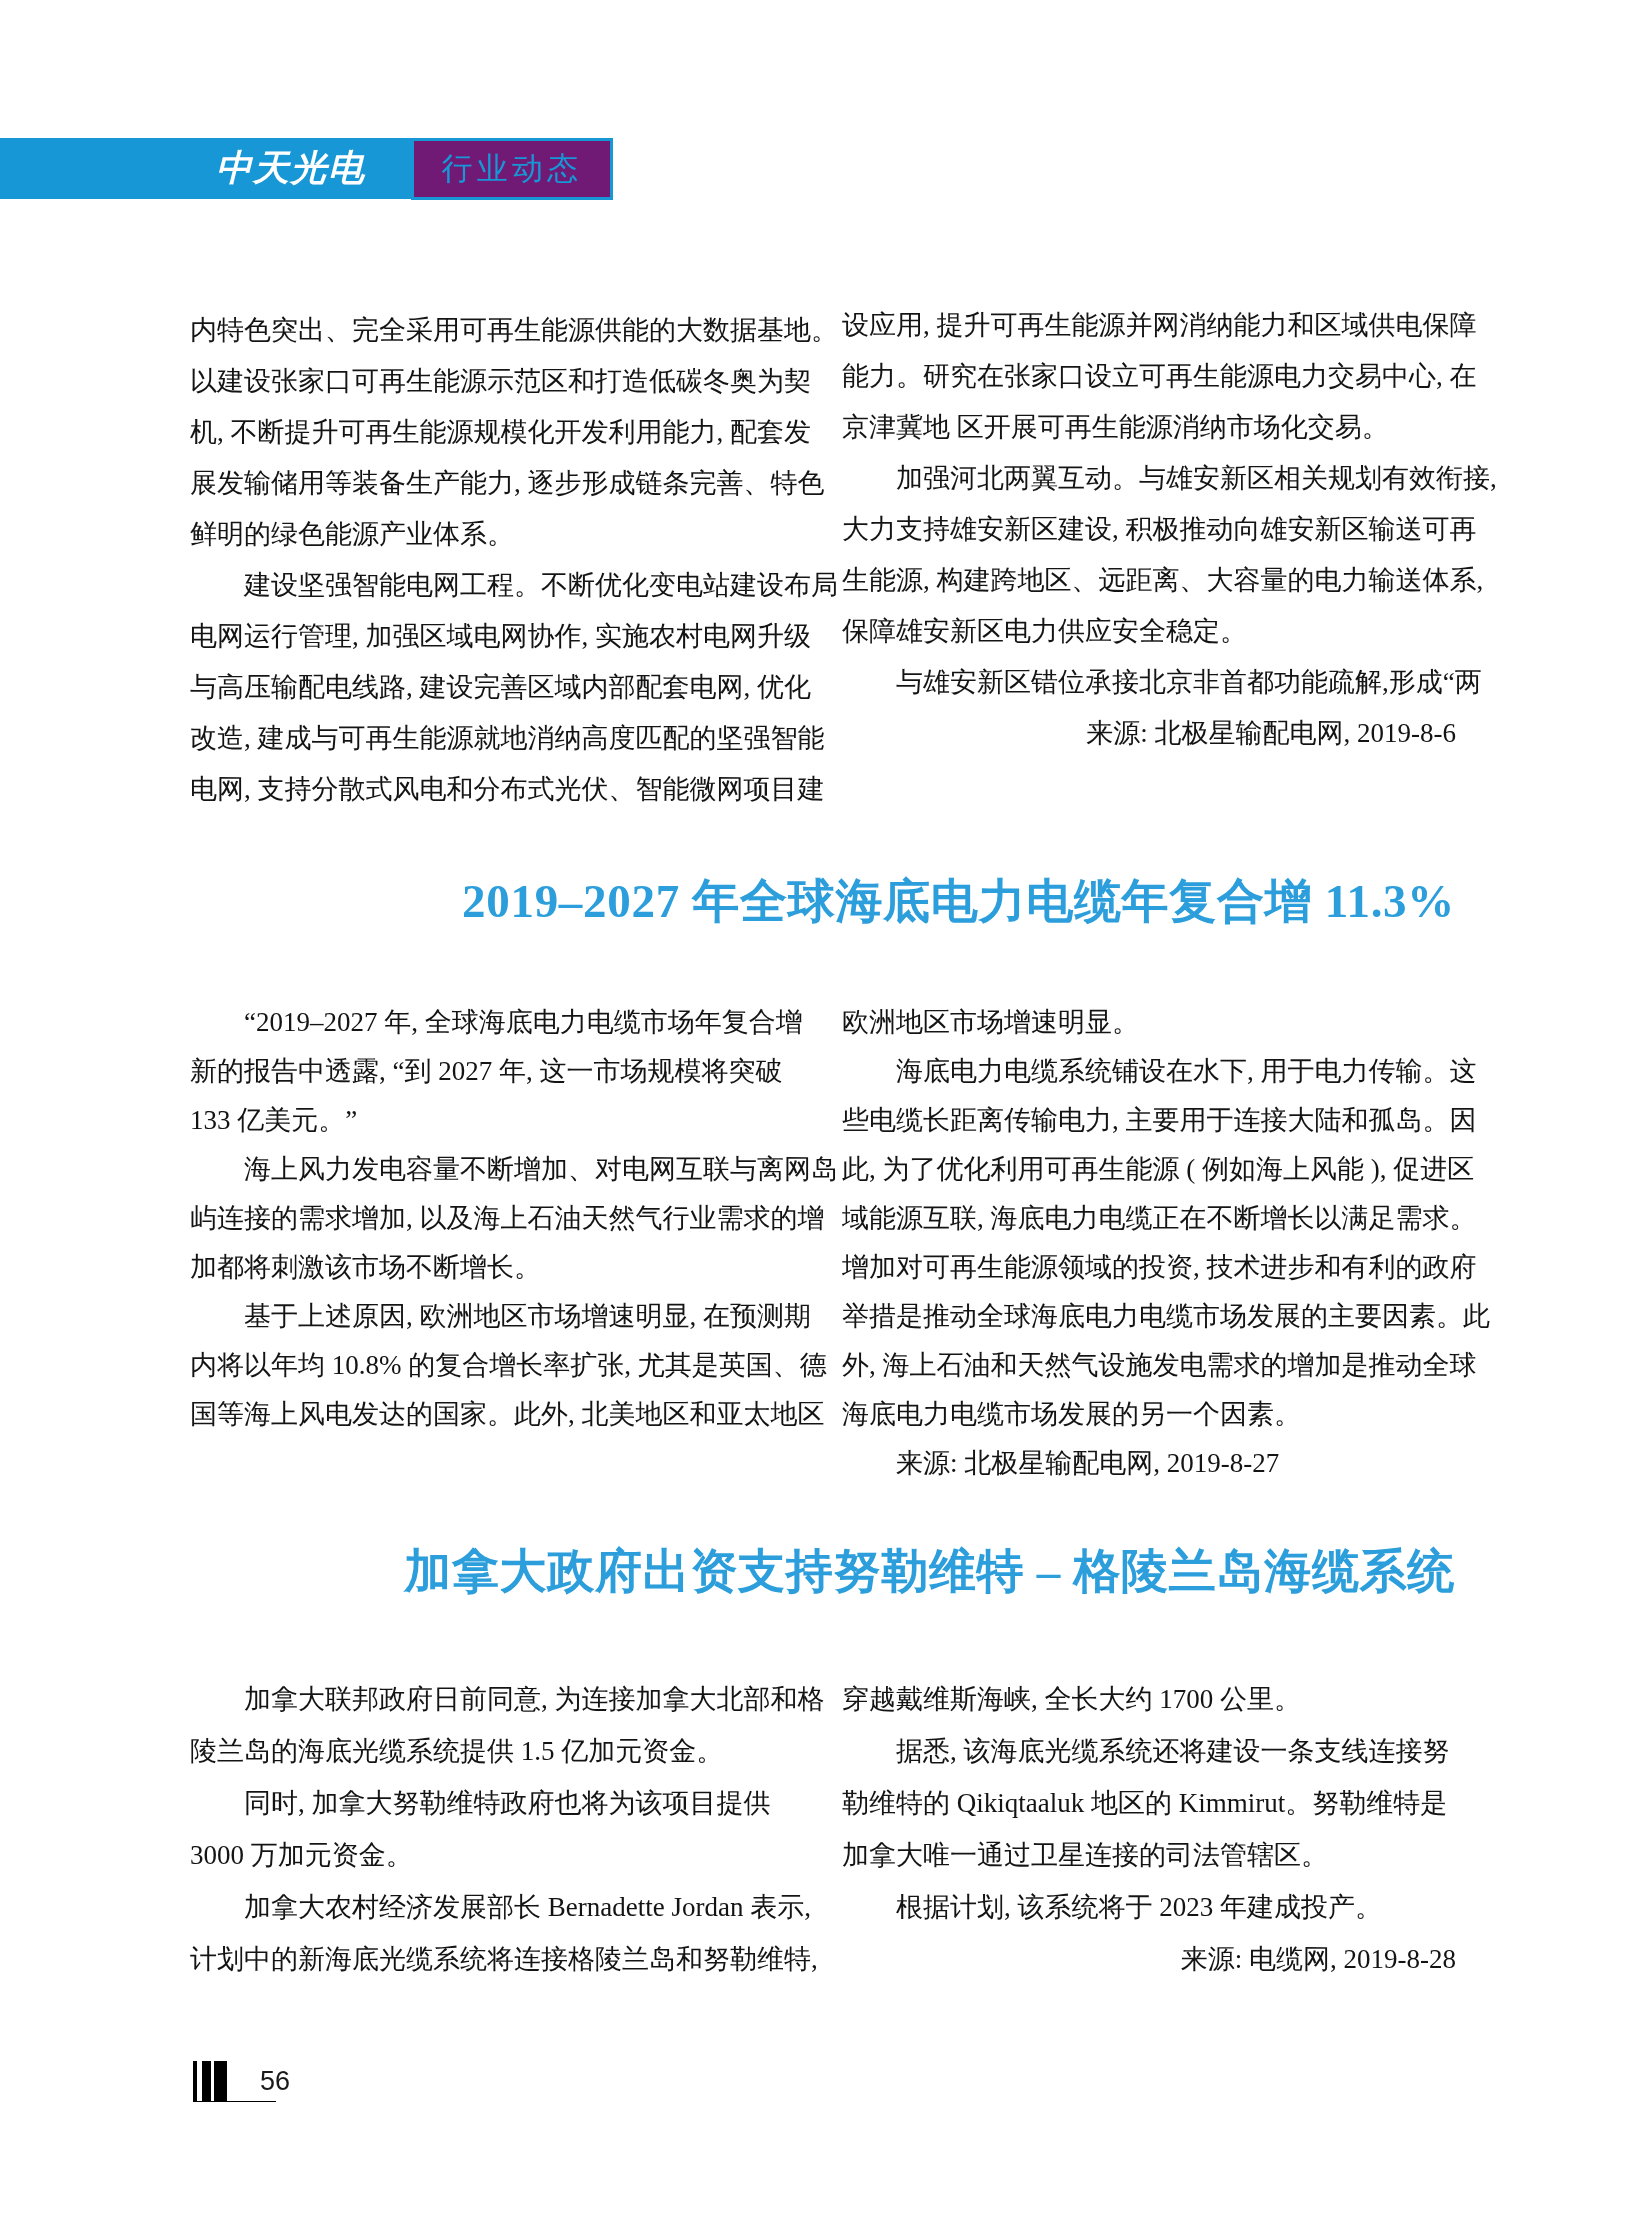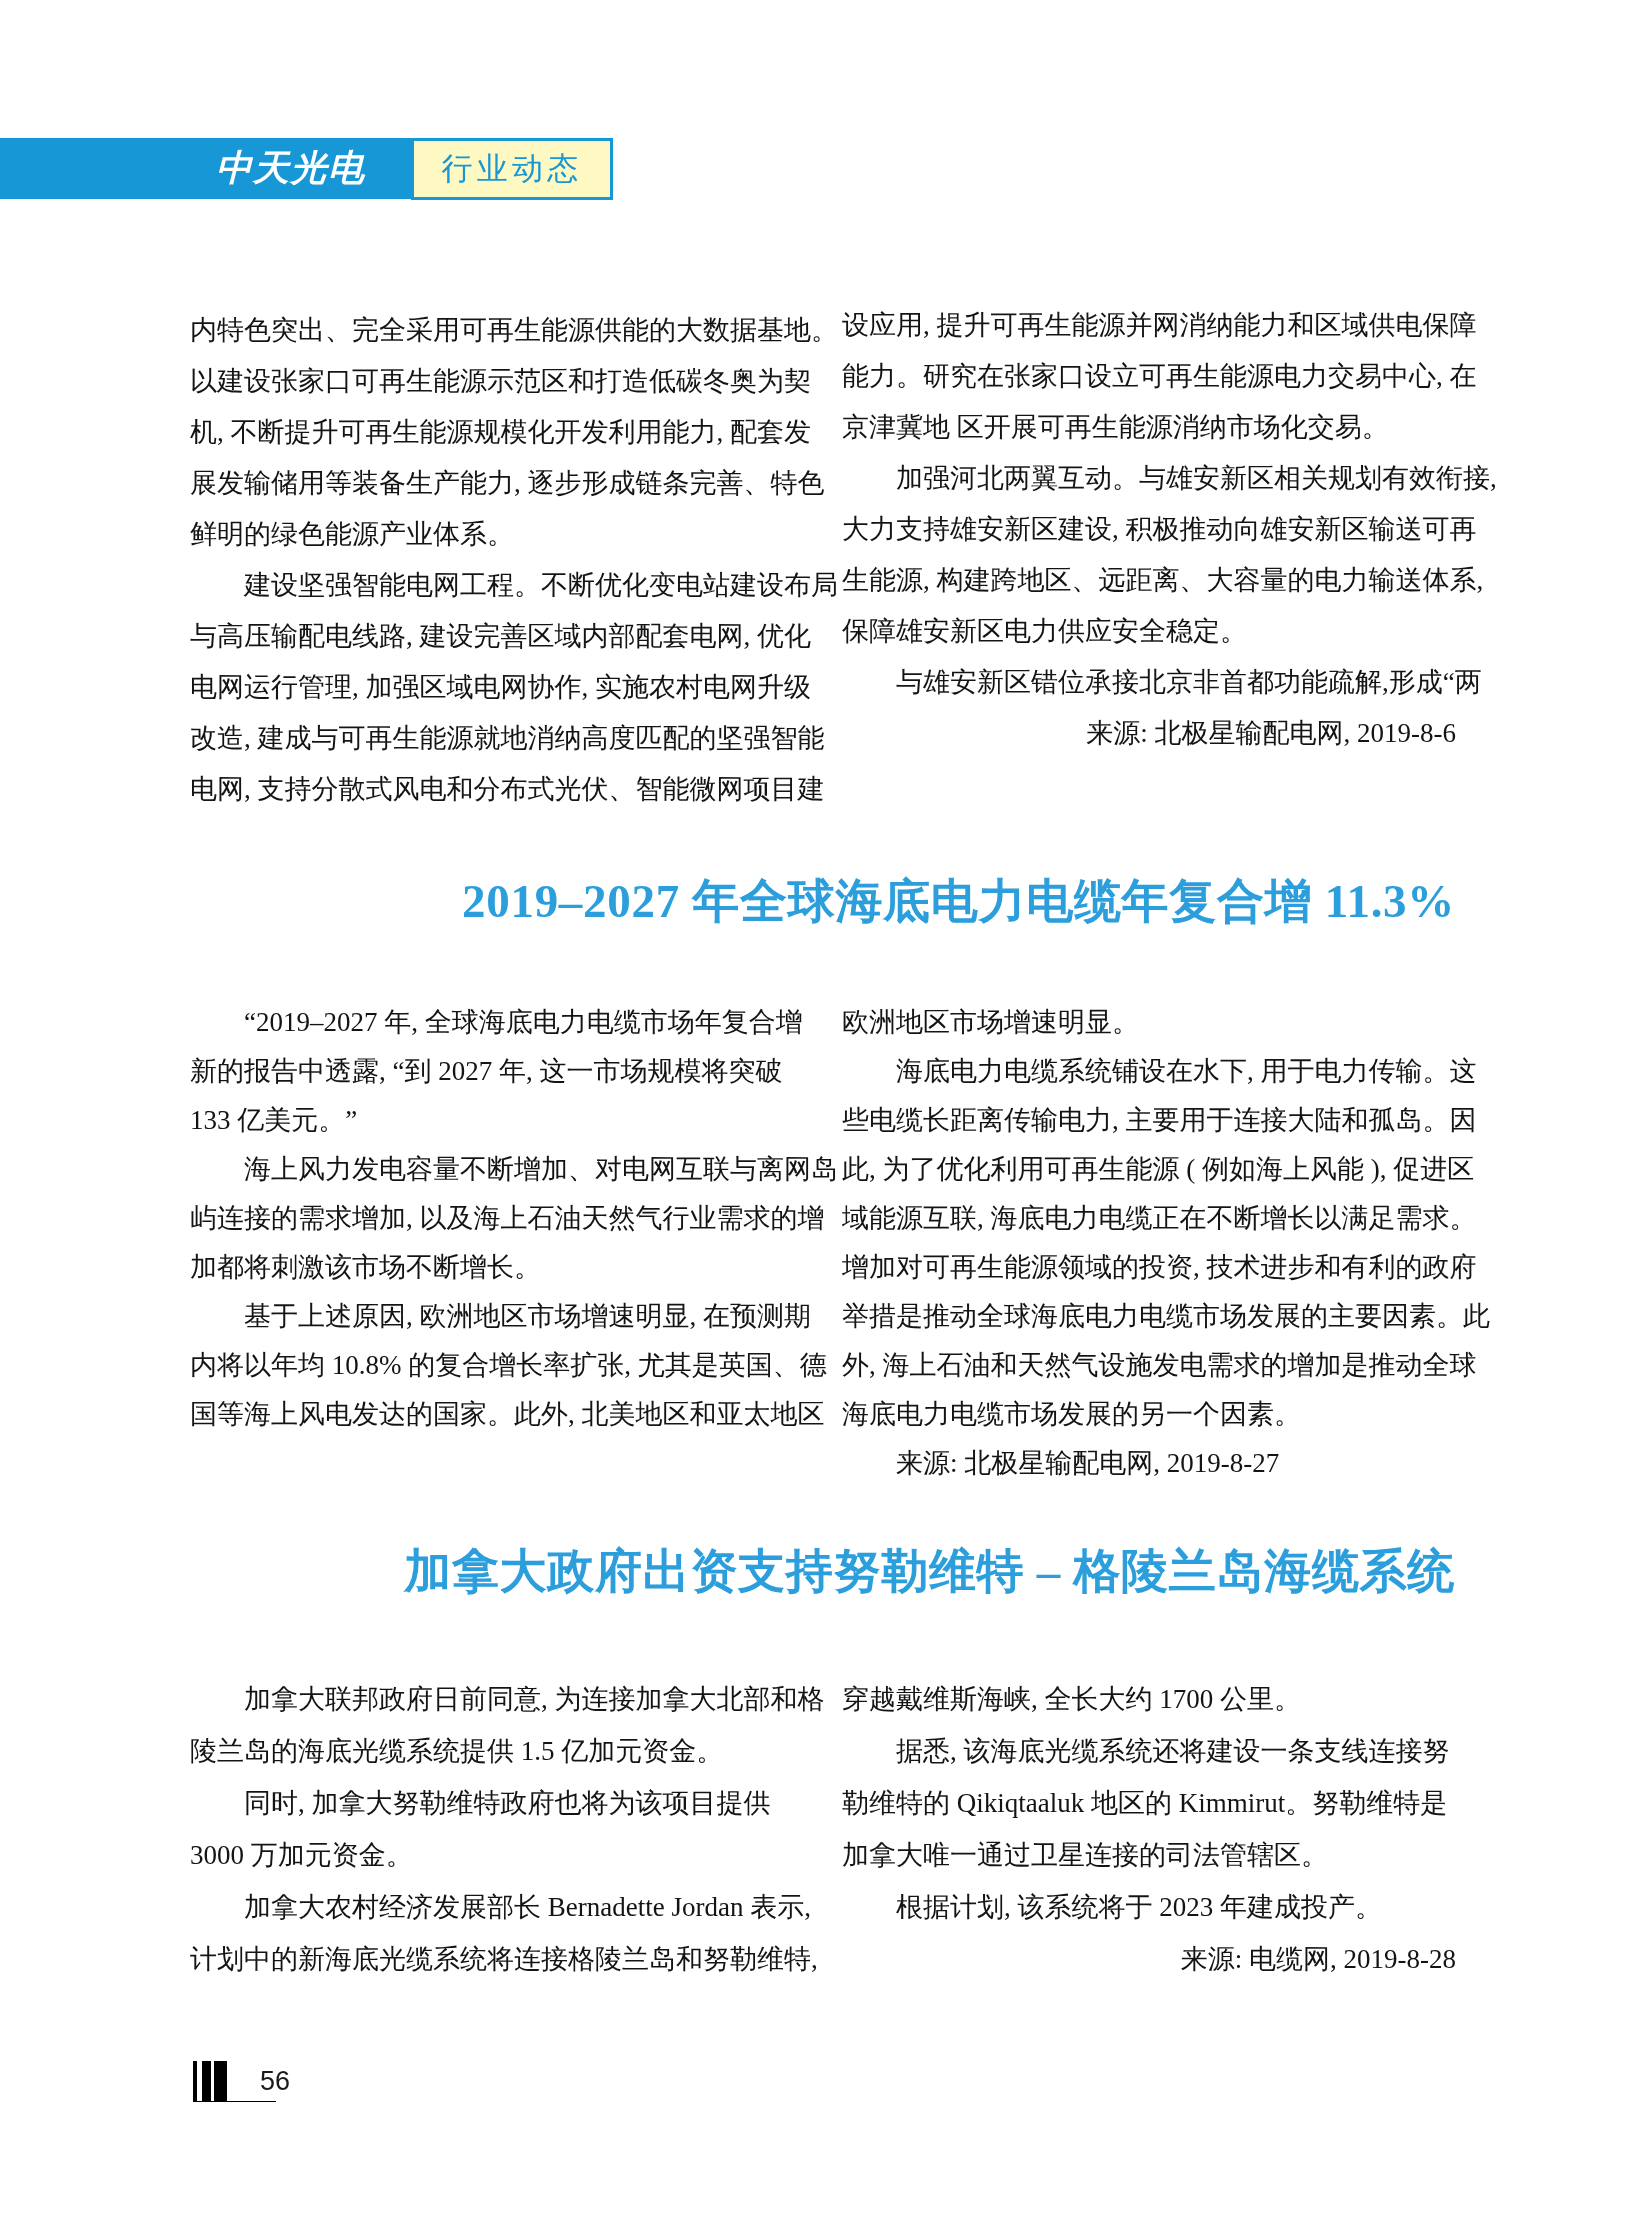--- a/index.html
+++ b/index.html
@@ -14,21 +14,21 @@
     background:#1797d6;
   }
   .logo{
     position:absolute;left:214px;top:143px;width:153px;height:50px;
     color:#ffffff;font-size:36px;line-height:50px;text-align:center;
     font-weight:bold;font-style:italic;letter-spacing:1.4px;
     font-family:"Liberation Serif","DejaVu Serif",serif;
   }
   .tabbox{
     position:absolute;left:411px;top:138px;width:202px;height:62px;
-    background:#fef9c3;border:3.6px solid #1797d6;box-sizing:border-box;
+    background:#701a75;border:3.6px solid #1797d6;box-sizing:border-box;
     display:flex;align-items:center;justify-content:center;
   }
   .tabbox span{
     color:#1797d6;font-size:31px;letter-spacing:4.3px;
     font-family:"Liberation Sans","DejaVu Sans",sans-serif;
   }
   
   .col{position:absolute;width:614px;font-size:27px;}
   .ln{white-space:nowrap;}
   .a1 .ln{height:51px;line-height:51px;}
@@ -62,22 +62,22 @@
   <span>行业动态</span>
 </div>
 
 <div class="col a1" style="left:190px;top:305px;">
     <div class="ln">内特色突出、完全采用可再生能源供能的大数据基地。</div>
     <div class="ln">以建设张家口可再生能源示范区和打造低碳冬奥为契</div>
     <div class="ln">机, 不断提升可再生能源规模化开发利用能力, 配套发</div>
     <div class="ln">展发输储用等装备生产能力, 逐步形成链条完善、特色</div>
     <div class="ln">鲜明的绿色能源产业体系。</div>
     <div class="ln indent">建设坚强智能电网工程。不断优化变电站建设布局</div>
+    <div class="ln">电网运行管理, 加强区域电网协作, 实施农村电网升级</div>
     <div class="ln">与高压输配电线路, 建设完善区域内部配套电网, 优化</div>
-    <div class="ln">电网运行管理, 加强区域电网协作, 实施农村电网升级</div>
     <div class="ln">改造, 建成与可再生能源就地消纳高度匹配的坚强智能</div>
     <div class="ln">电网, 支持分散式风电和分布式光伏、智能微网项目建</div>
   </div>
 <div class="col a1" style="left:842px;top:300px;">
     <div class="ln">设应用, 提升可再生能源并网消纳能力和区域供电保障</div>
     <div class="ln">能力。研究在张家口设立可再生能源电力交易中心, 在</div>
     <div class="ln">京津冀地 区开展可再生能源消纳市场化交易。</div>
     <div class="ln indent">加强河北两翼互动。与雄安新区相关规划有效衔接,</div>
     <div class="ln">大力支持雄安新区建设, 积极推动向雄安新区输送可再</div>
     <div class="ln">生能源, 构建跨地区、远距离、大容量的电力输送体系,</div>

